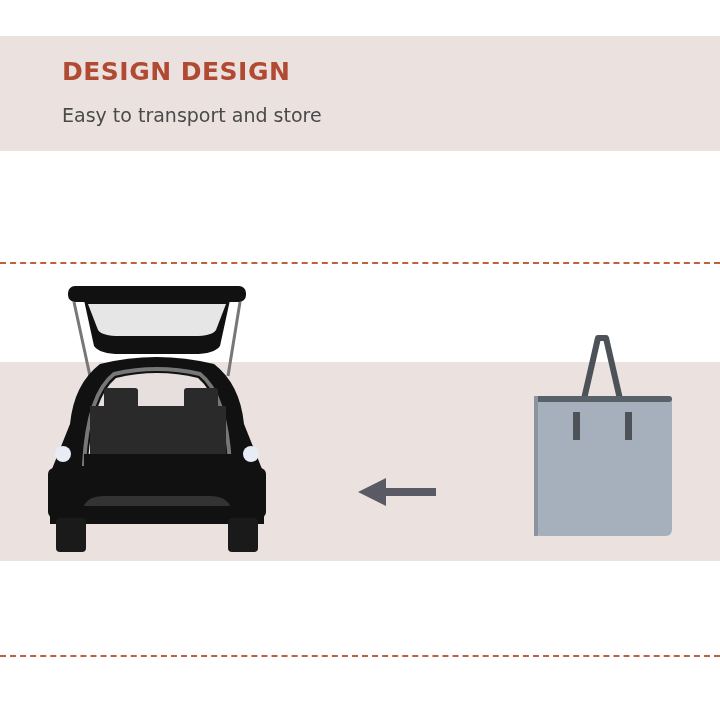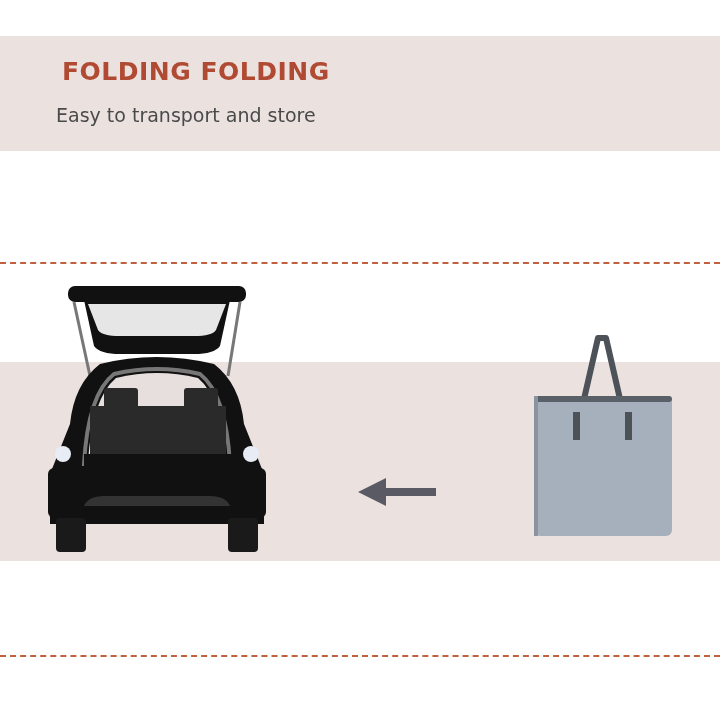--- a/index.html
+++ b/index.html
@@ -1,30 +1,30 @@
 <!DOCTYPE html>
 <html><head>
 <meta charset="utf-8">
 <style>
   html,body{margin:0;padding:0;}
   body{width:720px;height:720px;background:#ffffff;position:relative;overflow:hidden;font-family:"DejaVu Sans","Liberation Sans",sans-serif;}
   .header-band{position:absolute;left:0;top:36px;width:720px;height:115px;background:#ebe2e0;}
   .title{position:absolute;left:62px;top:57px;font-size:25px;font-weight:bold;letter-spacing:0.5px;color:#b04a32;font-family:"DejaVu Sans",sans-serif;}
-  .subtitle{position:absolute;left:56px;top:104px;font-size:19px;color:#4a4a4a;font-family:"DejaVu Sans",sans-serif;}
+  .subtitle{position:absolute;left:62px;top:104px;font-size:19px;color:#4a4a4a;font-family:"DejaVu Sans",sans-serif;}
   .dash{position:absolute;left:0;width:720px;height:0;border-top:2px dashed #c0603f;}
   .mid-band{position:absolute;left:0;top:362px;width:720px;height:199px;background:#ebe2e0;}
   .car{position:absolute;left:44px;top:284px;}
   .arrow{position:absolute;left:356px;top:476px;}
   .bag{position:absolute;left:530px;top:332px;}
 </style>
 </head>
 <body>
 
 <div class="header-band"></div>
-<div class="title">FOLDING FOLDING</div>
+<div class="title">DESIGN DESIGN</div>
 <div class="subtitle">Easy to transport and store</div>
 
 <div class="dash" style="top:262px"></div>
 <div class="mid-band"></div>
 <div class="dash" style="top:655px"></div>
 
 <div class="car">
   <svg width="226" height="272" viewBox="0 0 226 272">
 
     <rect x="24" y="2" width="178" height="16" rx="7" fill="#111"></rect>

